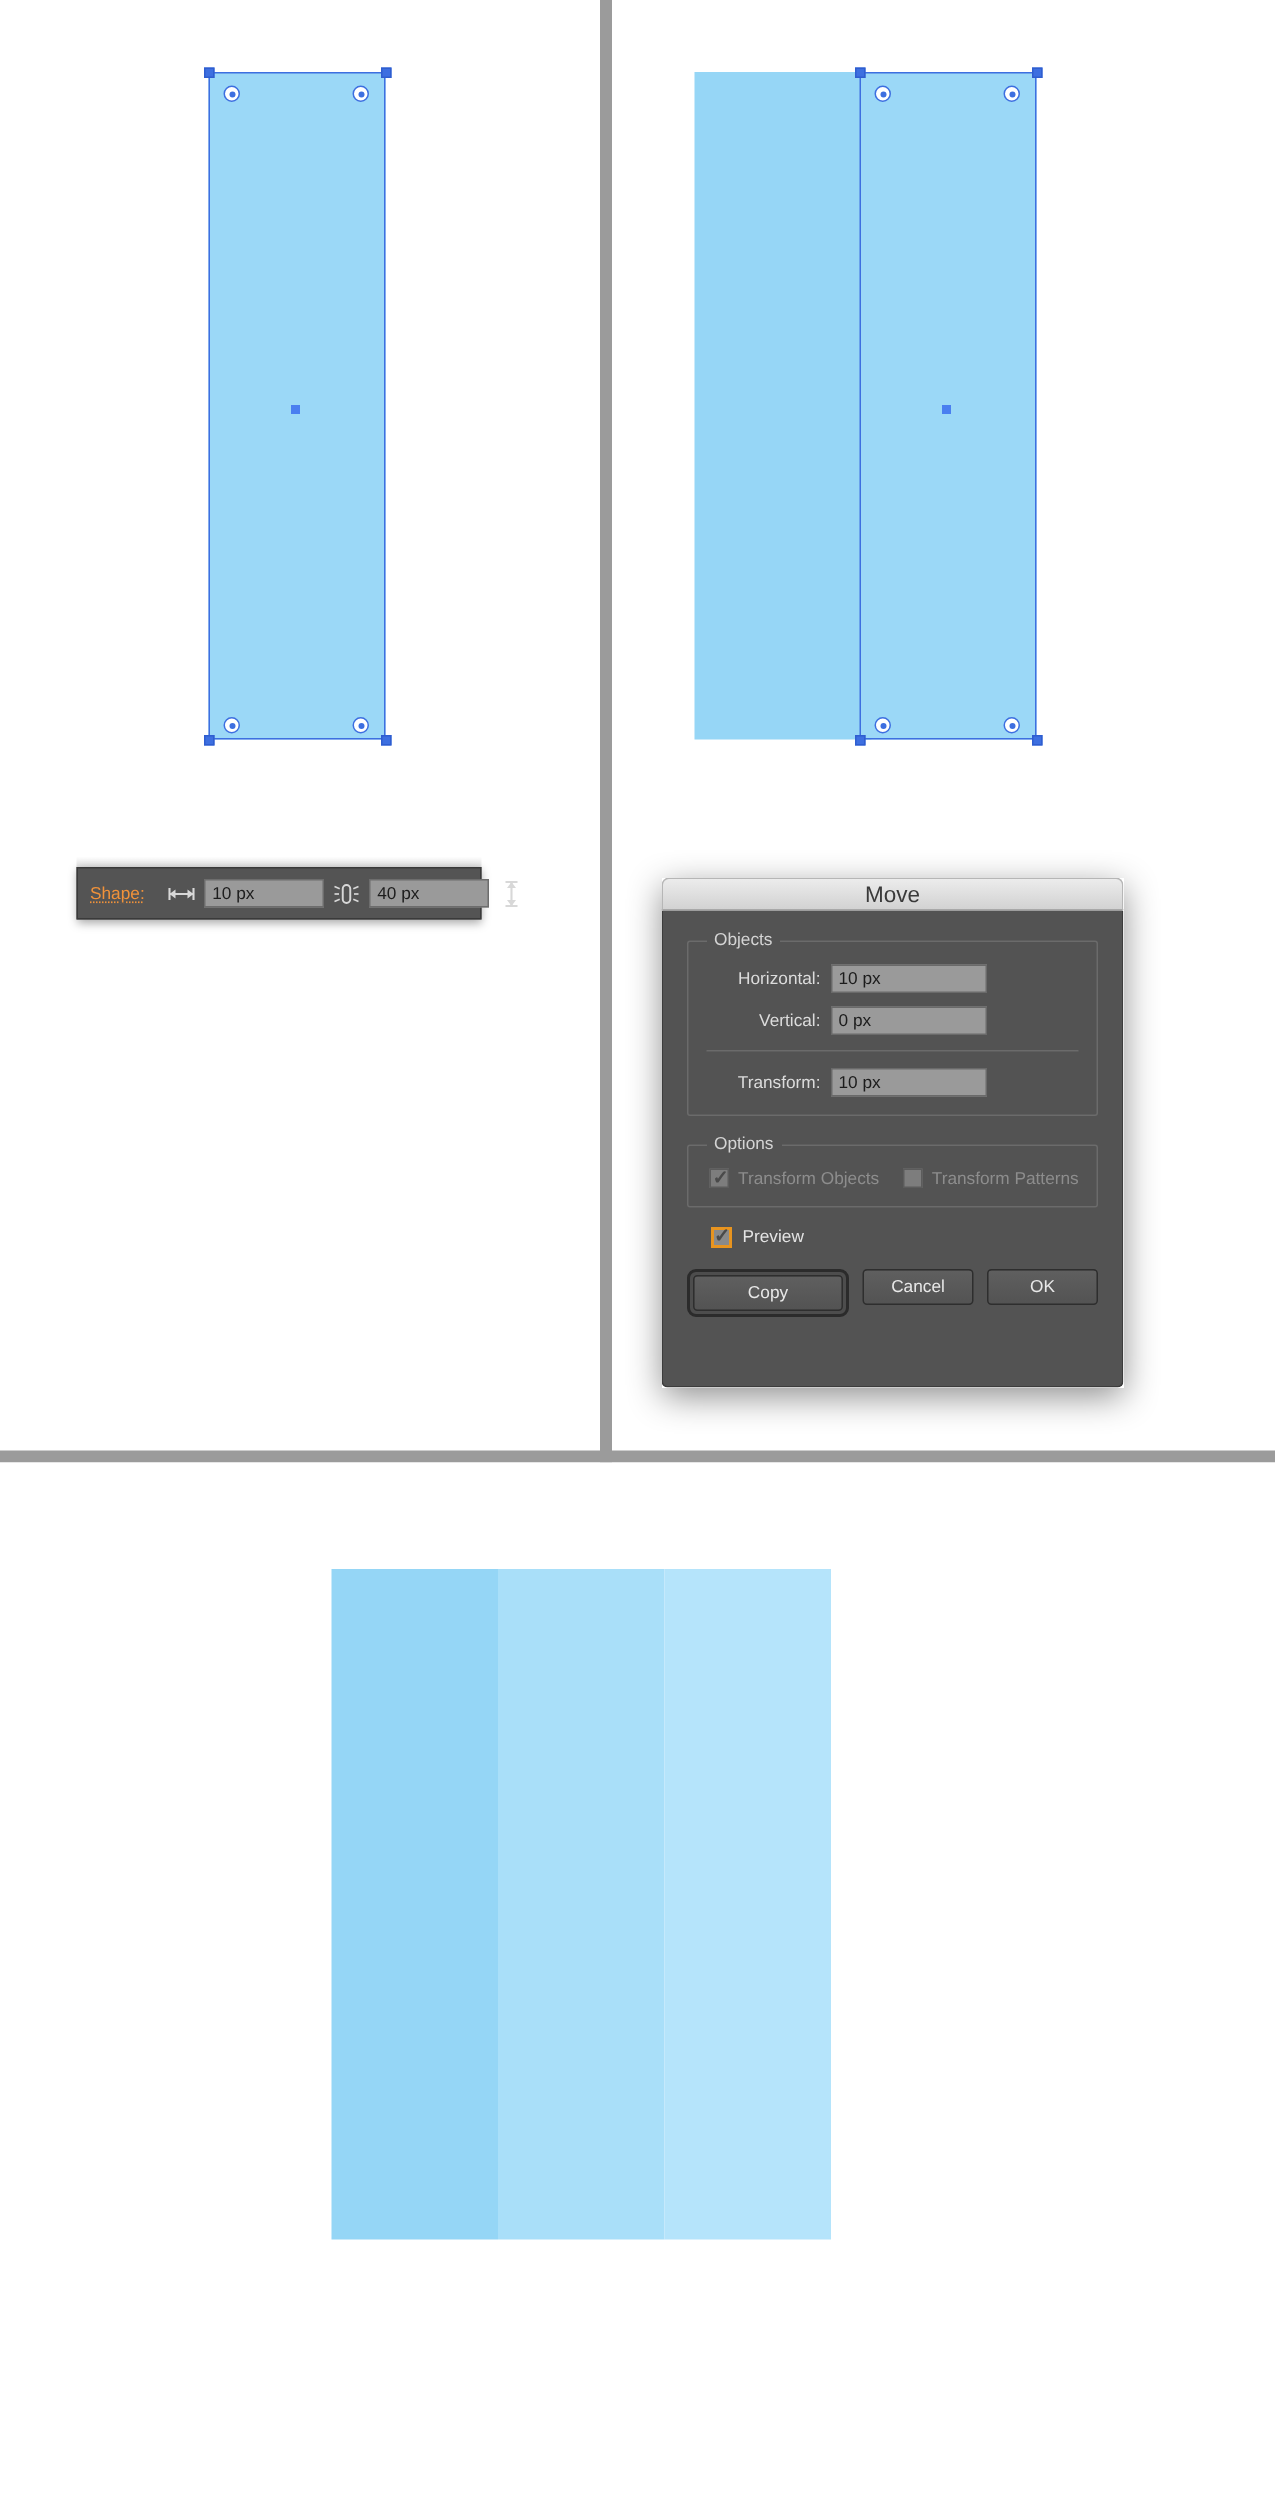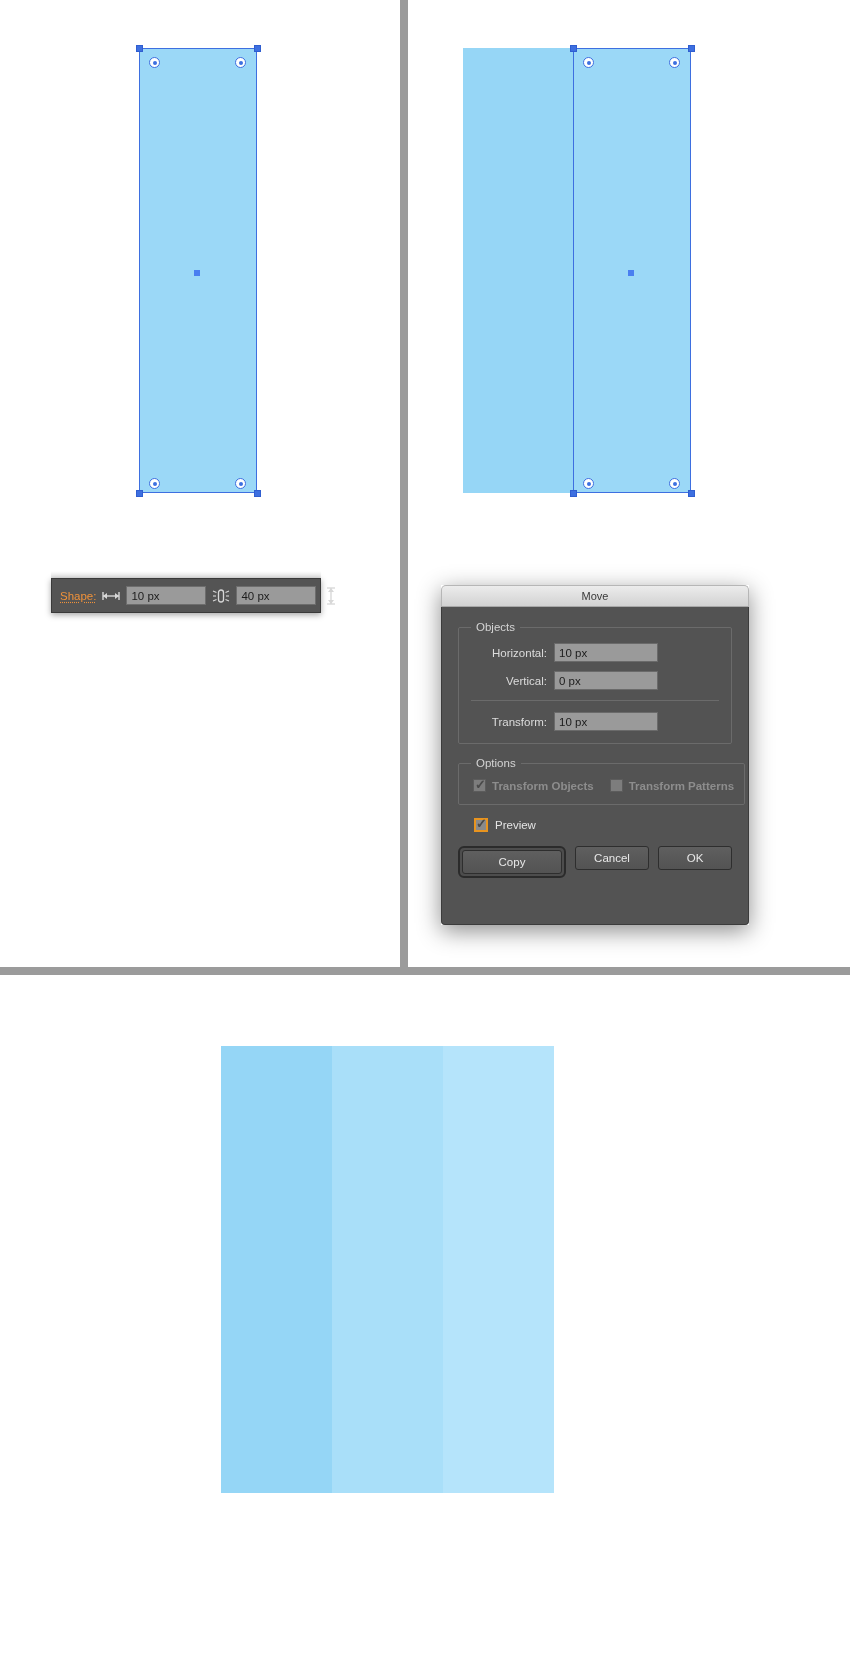--- a/index.html
+++ b/index.html
@@ -84,21 +84,21 @@
     box-shadow:0 2px 6px rgba(0,0,0,.35);
   }
   #shape-bar-shadow {
     position:absolute; left:51px; top:571px; width:270px; height:7px;
     background:linear-gradient(to bottom, rgba(0,0,0,0), rgba(0,0,0,0.12));
   }
   .shape-label {
     color:#f0923a; font-size:11.5px;
     text-decoration:underline; text-decoration-style:dotted;
     text-underline-offset:2px;
-    white-space:nowrap;
+    margin-right:10px; white-space:nowrap;
   }
   .mini-icon {
     width:20px; height:16px; display:flex; align-items:center;
     justify-content:center; margin:0 5px; flex:0 0 auto;
   }
   .field-dark {
     background:#9a9a9a; border:1px solid #6d6d6d;
     color:#1d1d1d; font-size:11.5px;
     height:19px; width:80px;
     padding:0 4px; line-height:17px;
@@ -111,21 +111,21 @@
     width:308px; height:340px;
     box-shadow:0 6px 22px rgba(0,0,0,.45);
   }
   #dlg-titlebar {
     height:22px;
     background:linear-gradient(to bottom,#ececec,#d2d2d2);
     border:1px solid #b6b6b6; border-bottom:1px solid #a8a8a8;
     border-radius:5px 5px 0 0;
     display:flex; align-items:center; justify-content:center;
   }
-  #dlg-title { font-size:11px; color:#3a3a3a; }
+  #dlg-title { font-size:15px; color:#3a3a3a; }
   #dlg-body {
     height:318px; background:#535353;
     border:1px solid #3c3c3c; border-top:none;
     border-radius:0 0 4px 4px;
     padding:14px 16px 12px 16px;
     position:relative;
   }
 
   fieldset.group {
     border:1px solid #6b6b6b; border-radius:2px;
@@ -156,21 +156,21 @@
     width:30px; height:30px; border-radius:50%;
     background:#8f8f8f; border:1px solid #5e5e5e;
     position:relative; margin-right:8px; flex:0 0 auto;
   }
   .angle-dial::after {
     content:""; position:absolute; left:3px; top:50%;
     width:13px; height:1.5px; background:#4a4a4a;
     transform:translateY(-50%);
   }
 
-  .opt-row { display:flex; align-items:center; gap:16px; padding-left:4px;font-weight:bold; }
+  .opt-row { display:flex; align-items:center; gap:16px; padding-left:4px; }
   .chk-item { display:flex; align-items:center; gap:6px; }
   .chk-box {
     width:13px; height:13px; background:#7d7d7d;
     border:1px solid #5c5c5c; position:relative; flex:0 0 auto;
   }
   .chk-box.checked::after {
     content:"\2713"; position:absolute; left:1px; top:-3px;
     font-size:13px; color:#4a4a4a; font-weight:bold;
   }
   .chk-label { color:#8d8d8d; font-size:11.5px; white-space:nowrap; }

